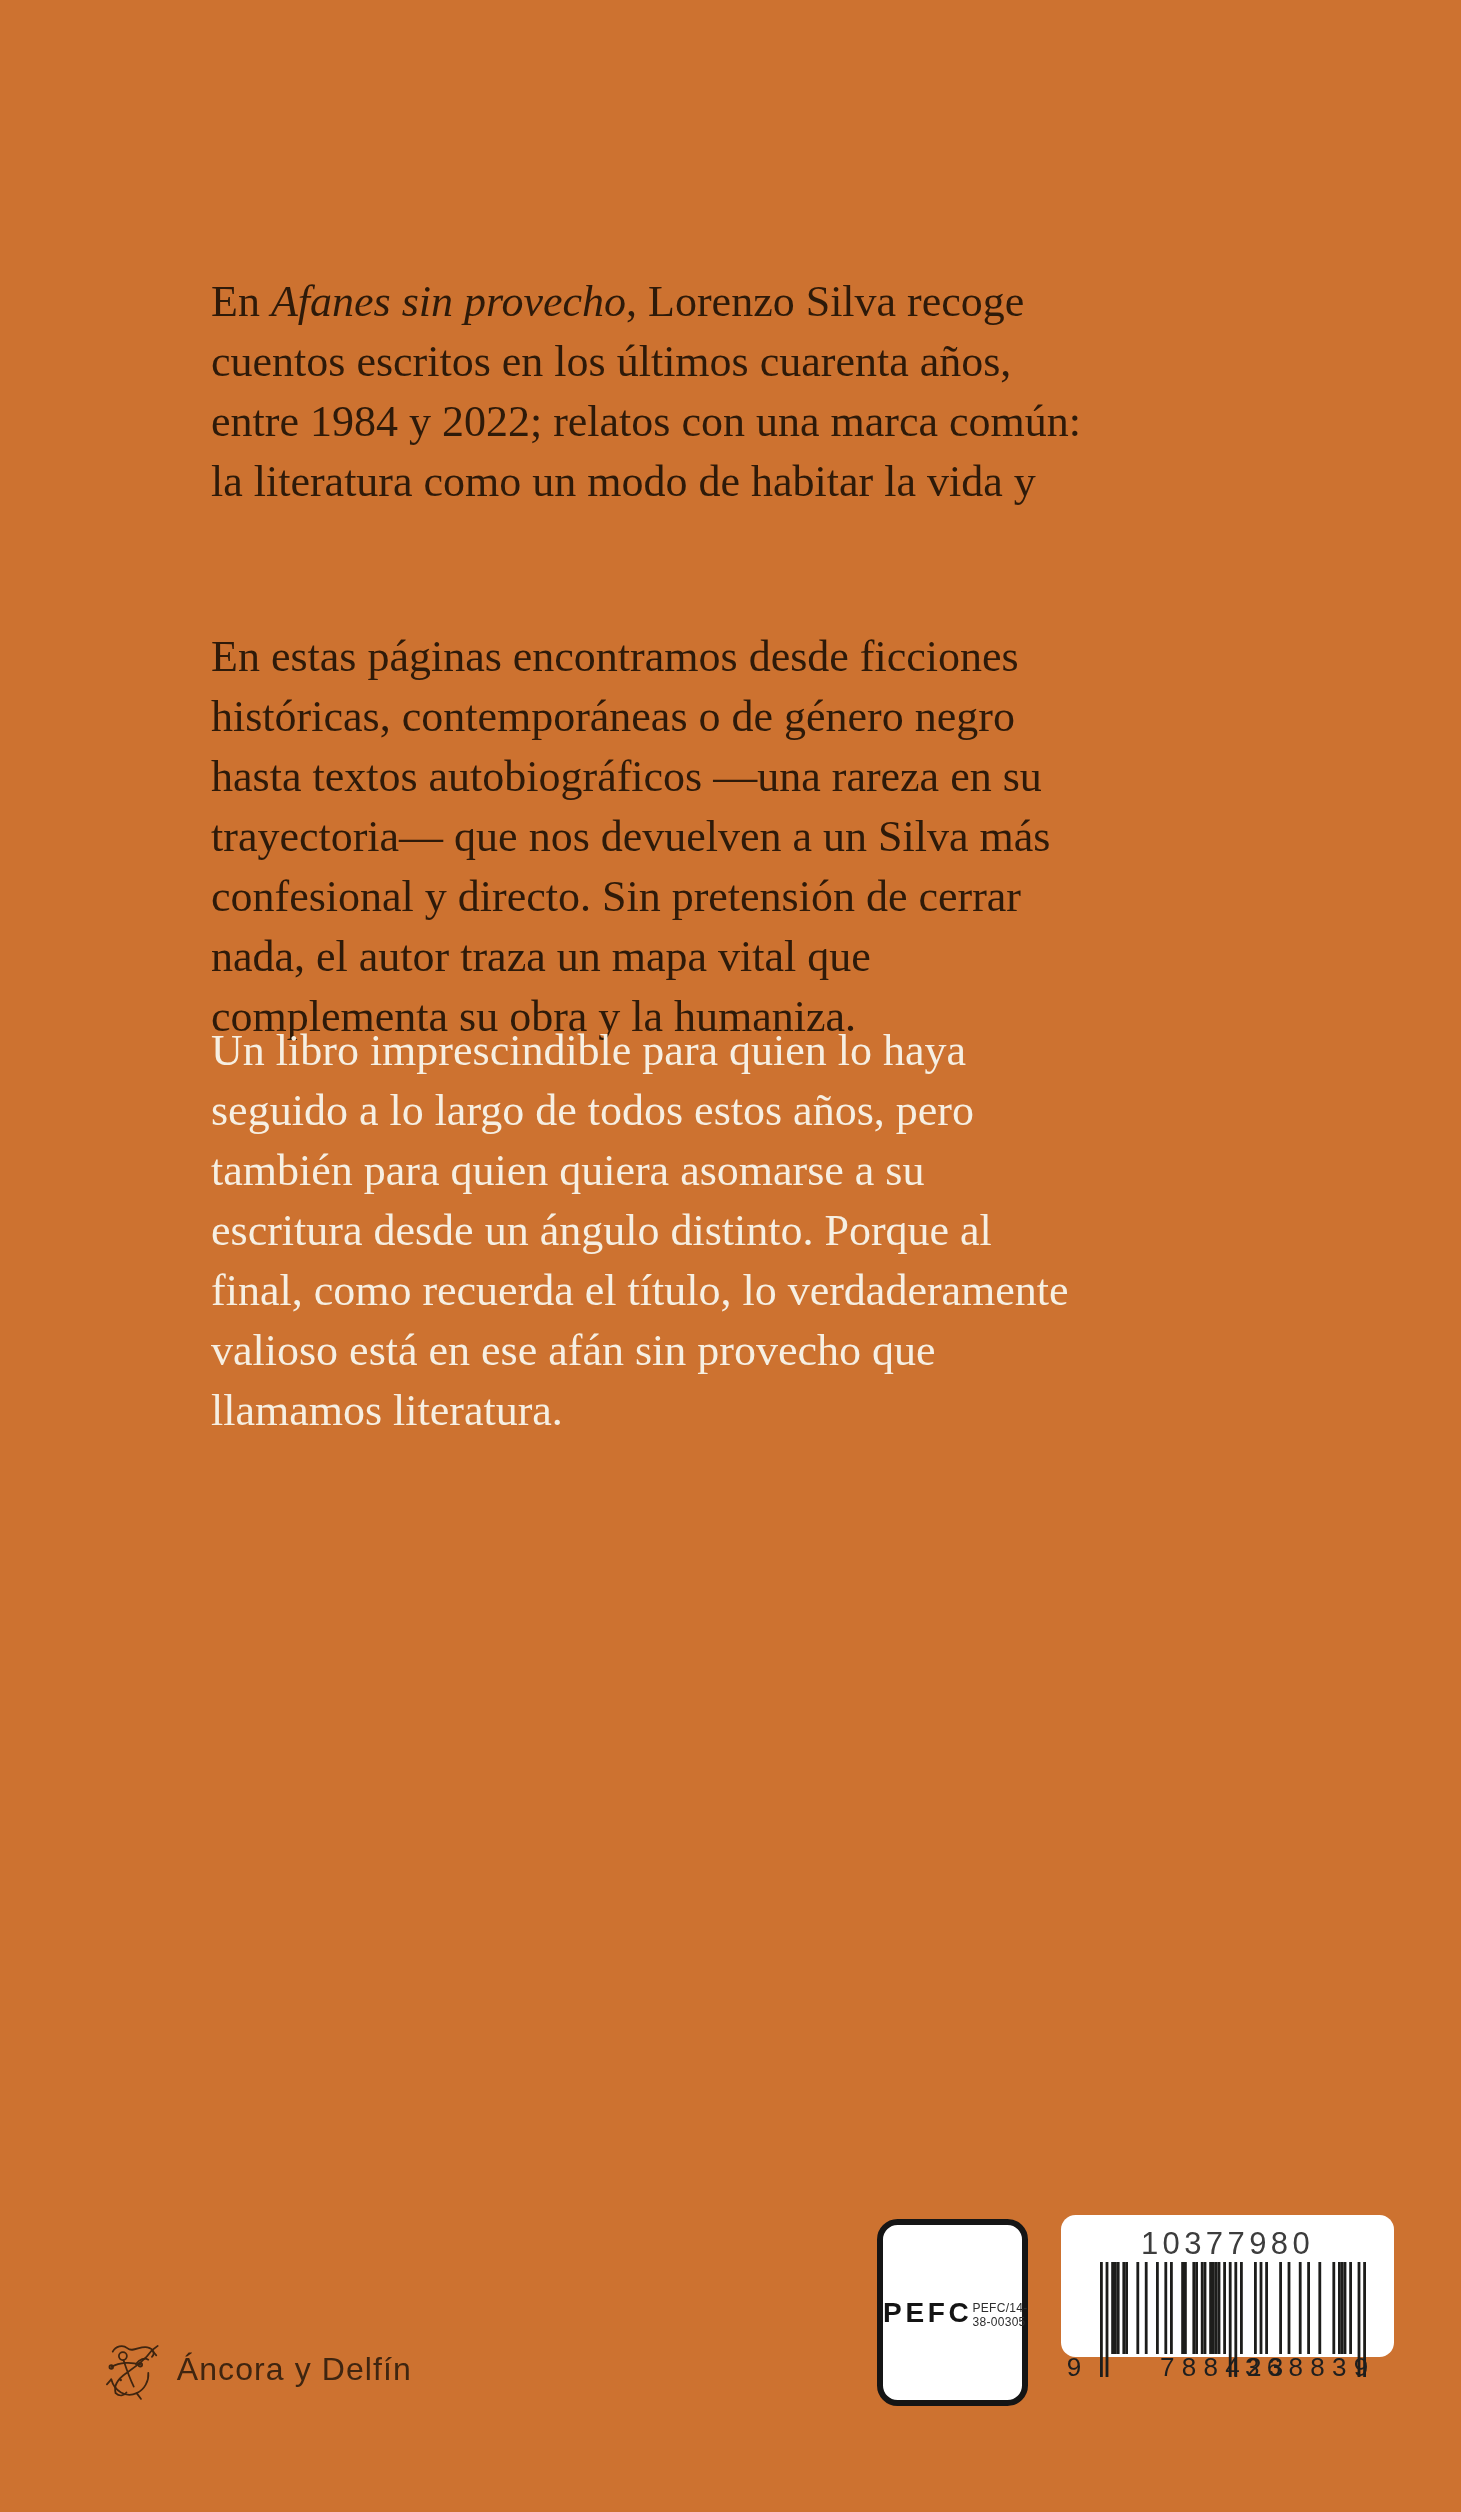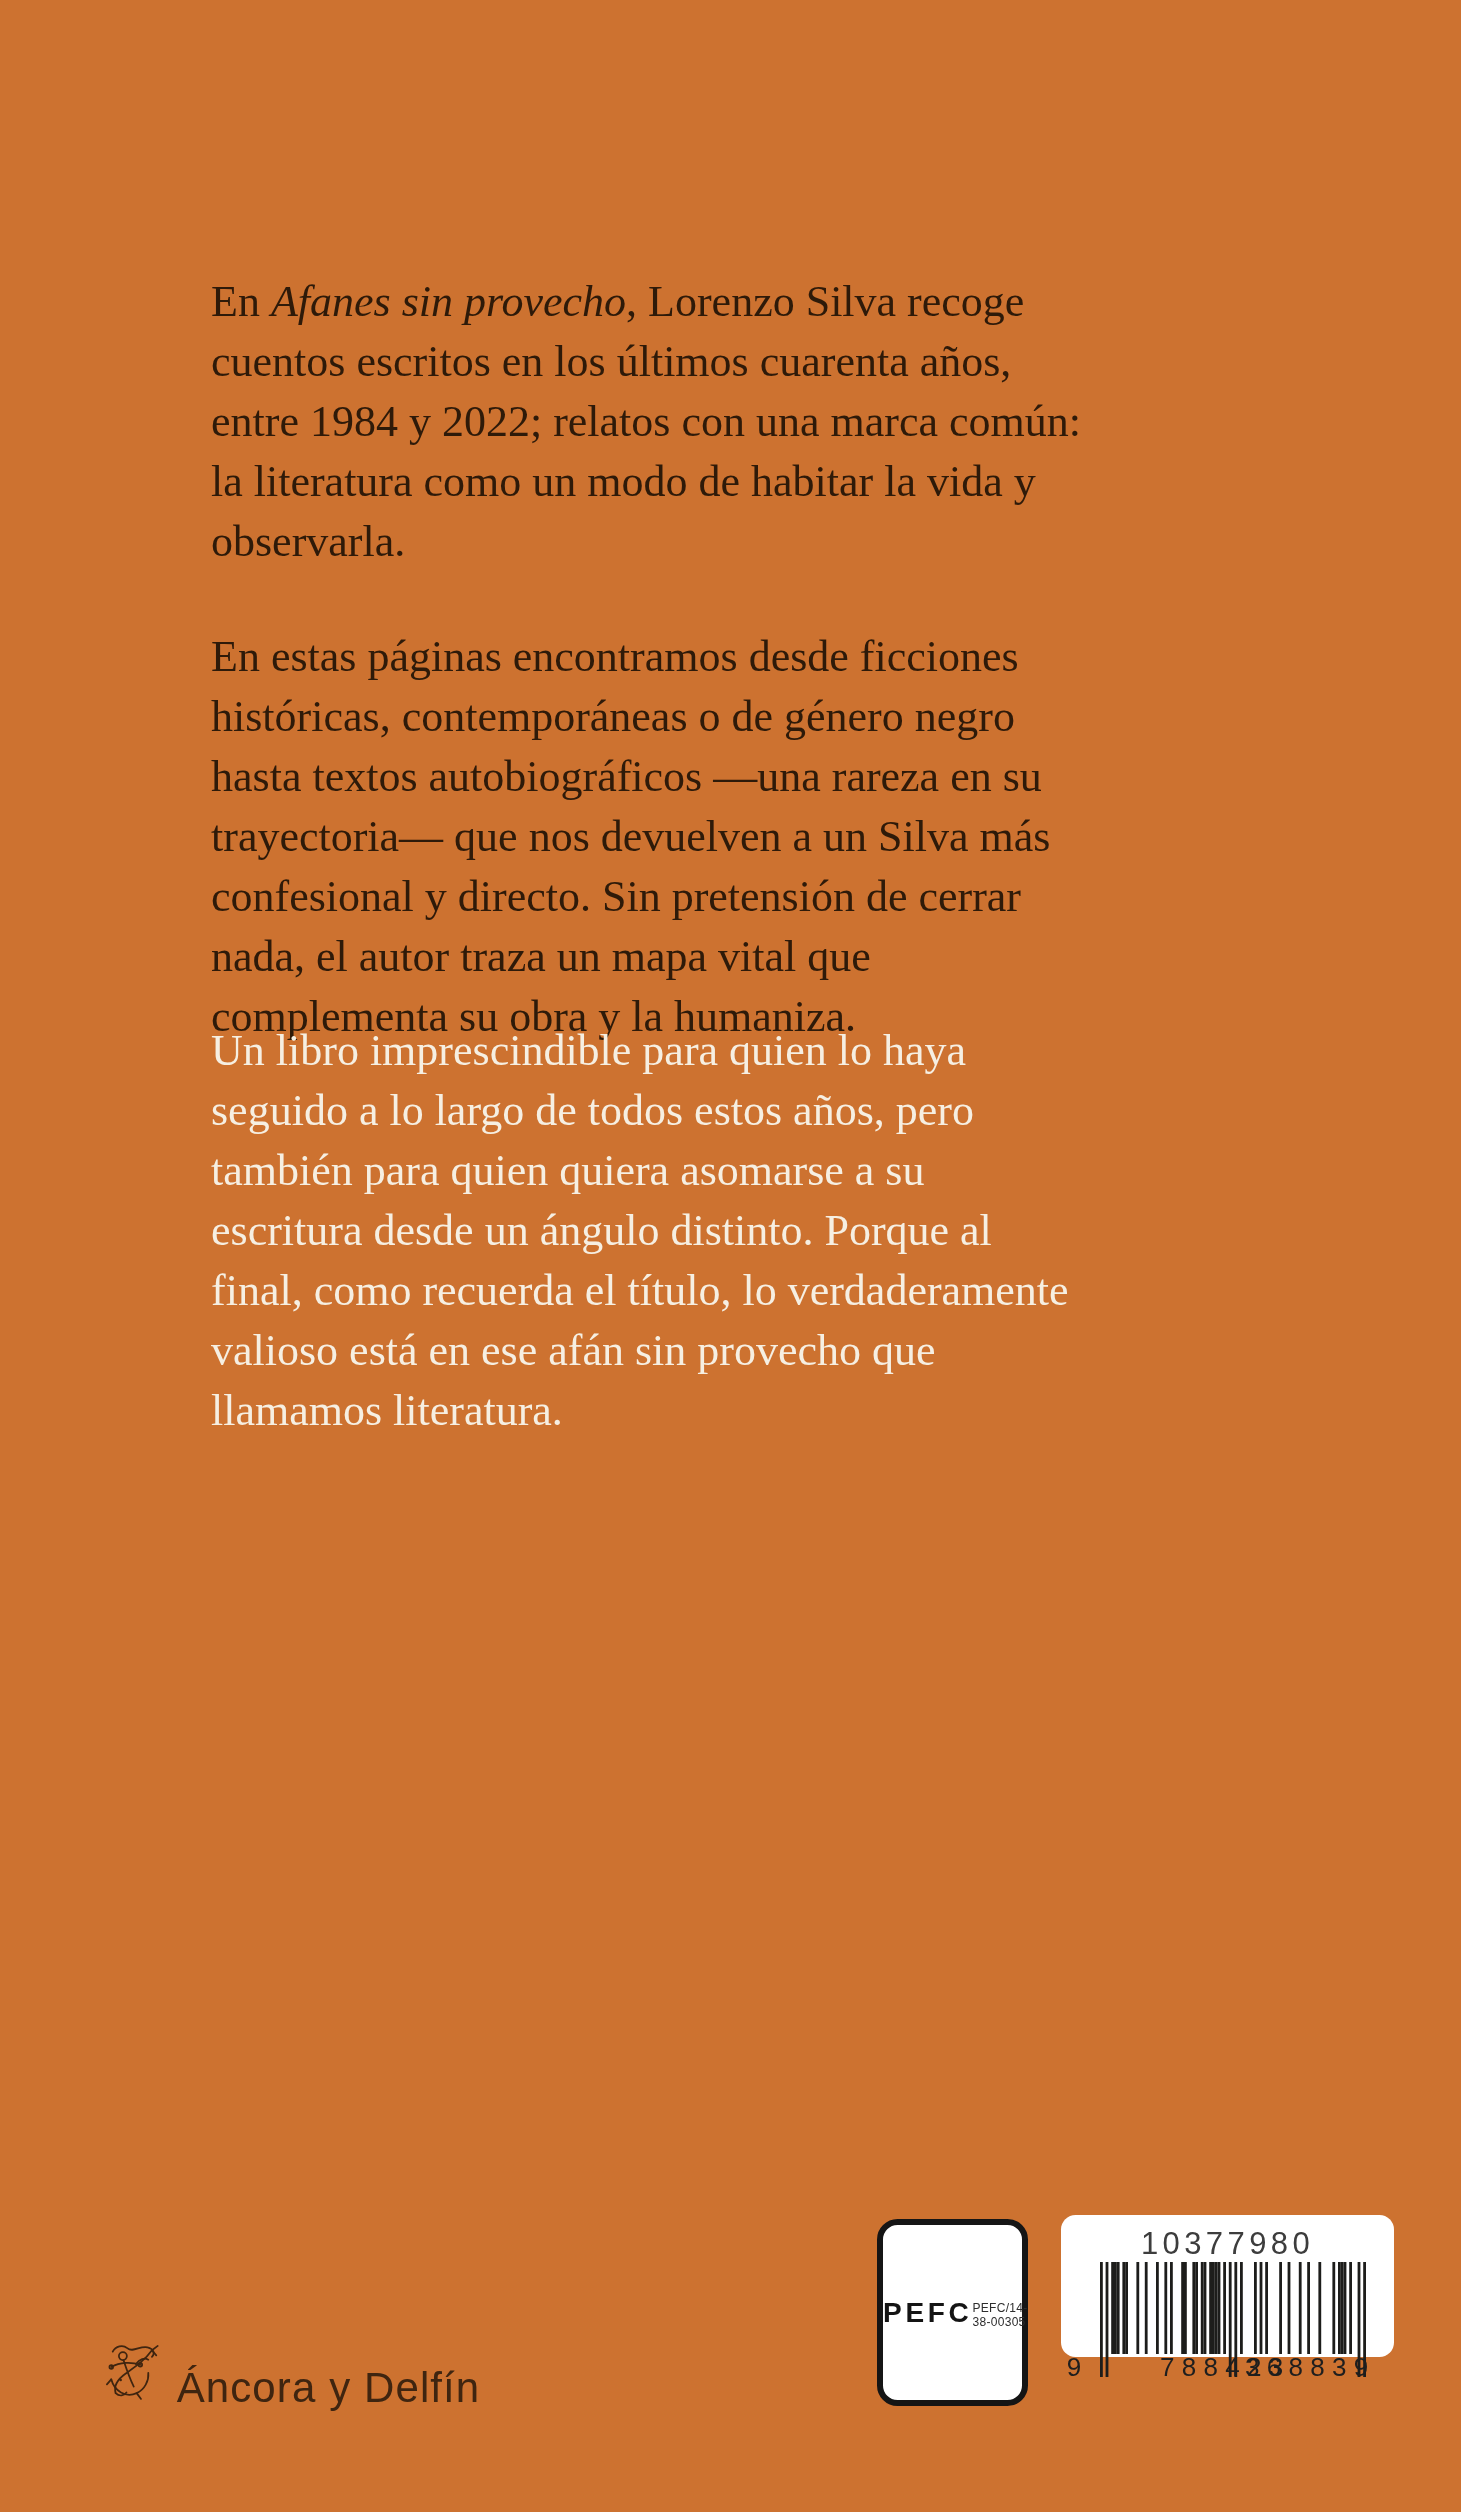--- a/index.html
+++ b/index.html
@@ -30,25 +30,25 @@
   .para em{font-style:italic;}
   .para-1{top:272px;}
   .para-2{top:627px;}
   .para-3{top:1021px;color:var(--ink-light);}
 
   
   .imprint{position:absolute;left:104px;top:2339px;display:flex;align-items:flex-start;}
   .imprint-emblem{width:61px;height:69px;}
   .imprint-name{
     font-family:"Liberation Sans", sans-serif;
-    font-size:42px;
+    font-size:32px;
     letter-spacing:1.1px;
     color:var(--ink-logo);
     margin-left:11.7px;
-    margin-top:25px;
+    margin-top:12px;
     white-space:pre;
   }
 
   
   .pefc{
     position:absolute;left:877px;top:2219px;
     width:151px;height:187px;
     background:#ffffff;
     border:6.6px solid #151515;
     border-radius:20.5px;
@@ -88,21 +88,21 @@
   .bc-left{left:53px;letter-spacing:7.3px;margin-left:46px;}
   .bc-right{left:184px;letter-spacing:7.3px;}
 </style>
 </head>
 <body>
 
 <div class="cover">
 
   <p class="para para-1">
     <span class="line"><span>En </span><em>Afanes sin provecho</em><span>, Lorenzo Silva recoge</span></span>
-    <span><span class="line">cuentos escritos en los últimos cuarenta años,</span><span class="line">entre 1984 y 2022; relatos con una marca común:</span><span class="line">la literatura como un modo de habitar la vida y</span><span class="line">observarla.</span></span>
+    <span><span class="line">cuentos escritos en los últimos cuarenta años,</span><span class="line">entre 1984 y 2022; relatos con una marca común:</span><span class="line">la literatura como un modo de habitar la vida y</span></span>
   </p>
 
   <p class="para para-2">
     <span><span class="line">En estas páginas encontramos desde ficciones</span><span class="line">históricas, contemporáneas o de género negro</span><span class="line">hasta textos autobiográficos —una rareza en su</span><span class="line">trayectoria— que nos devuelven a un Silva más</span><span class="line">confesional y directo. Sin pretensión de cerrar</span><span class="line">nada, el autor traza un mapa vital que</span><span class="line">complementa su obra y la humaniza.</span></span>
   </p>
 
   <p class="para para-3">
     <span><span class="line">Un libro imprescindible para quien lo haya</span><span class="line">seguido a lo largo de todos estos años, pero</span><span class="line">también para quien quiera asomarse a su</span><span class="line">escritura desde un ángulo distinto. Porque al</span><span class="line">final, como recuerda el título, lo verdaderamente</span><span class="line">valioso está en ese afán sin provecho que</span><span class="line">llamamos literatura.</span></span>
   </p>
 

